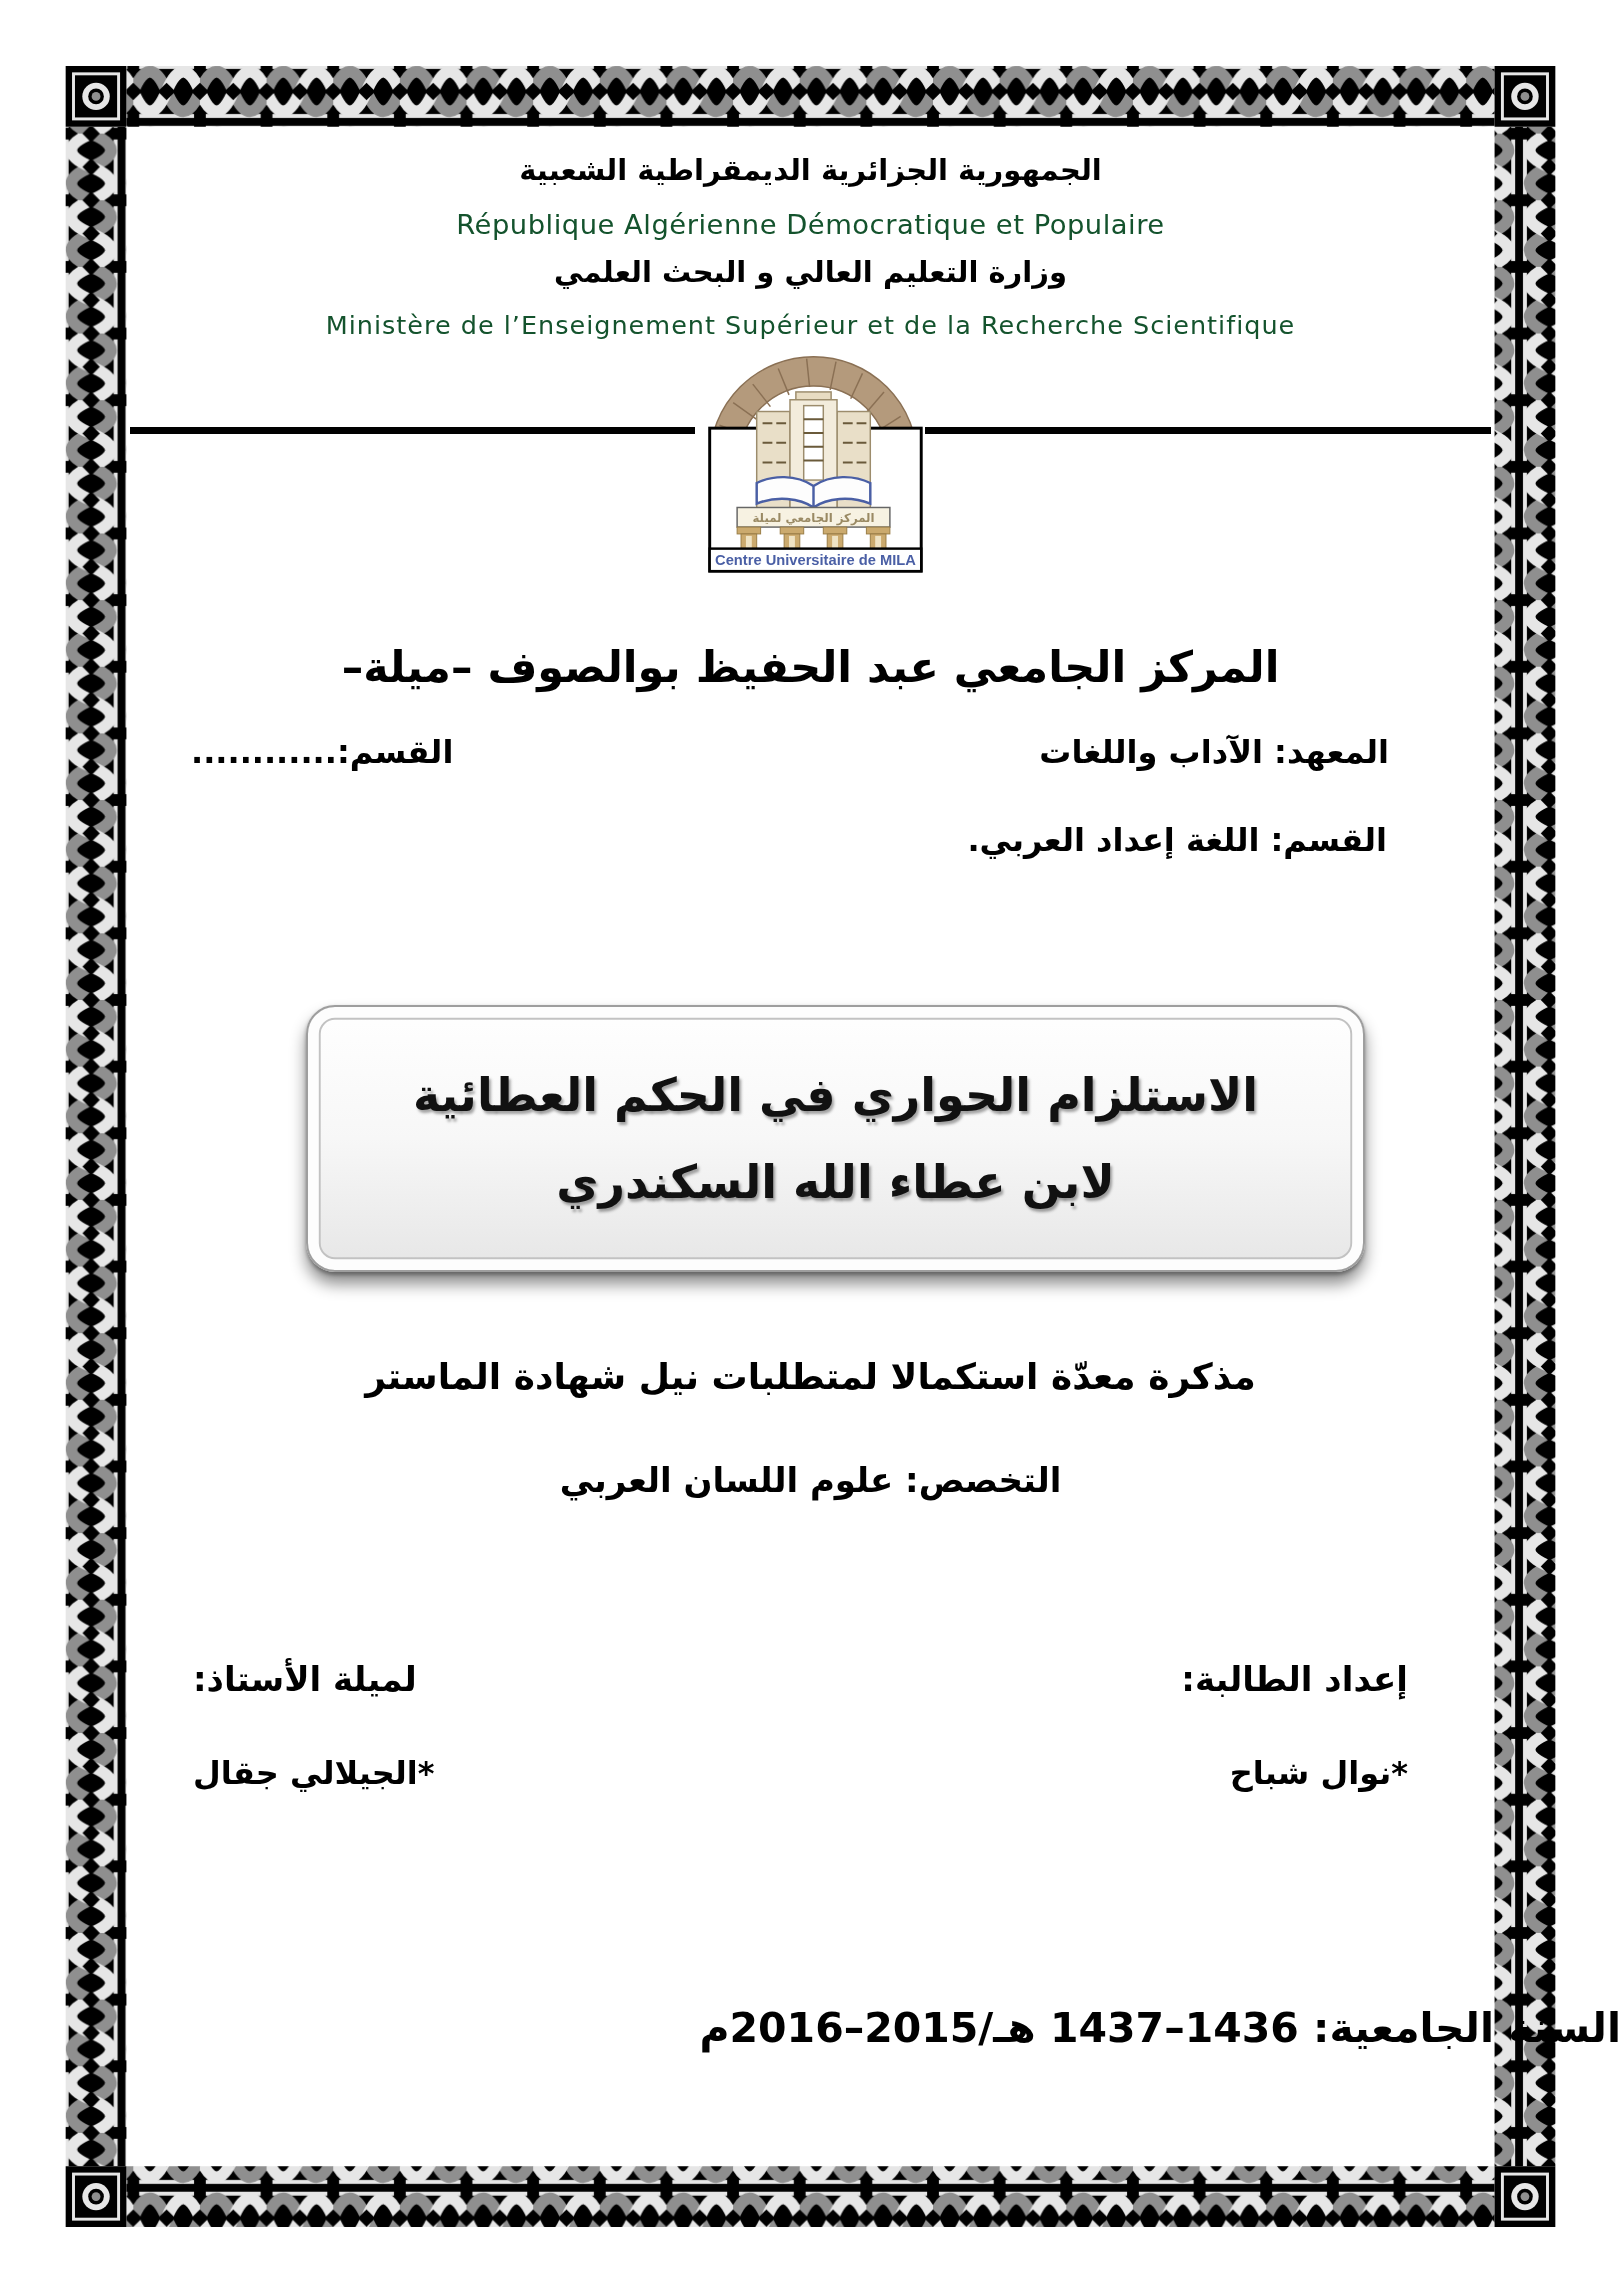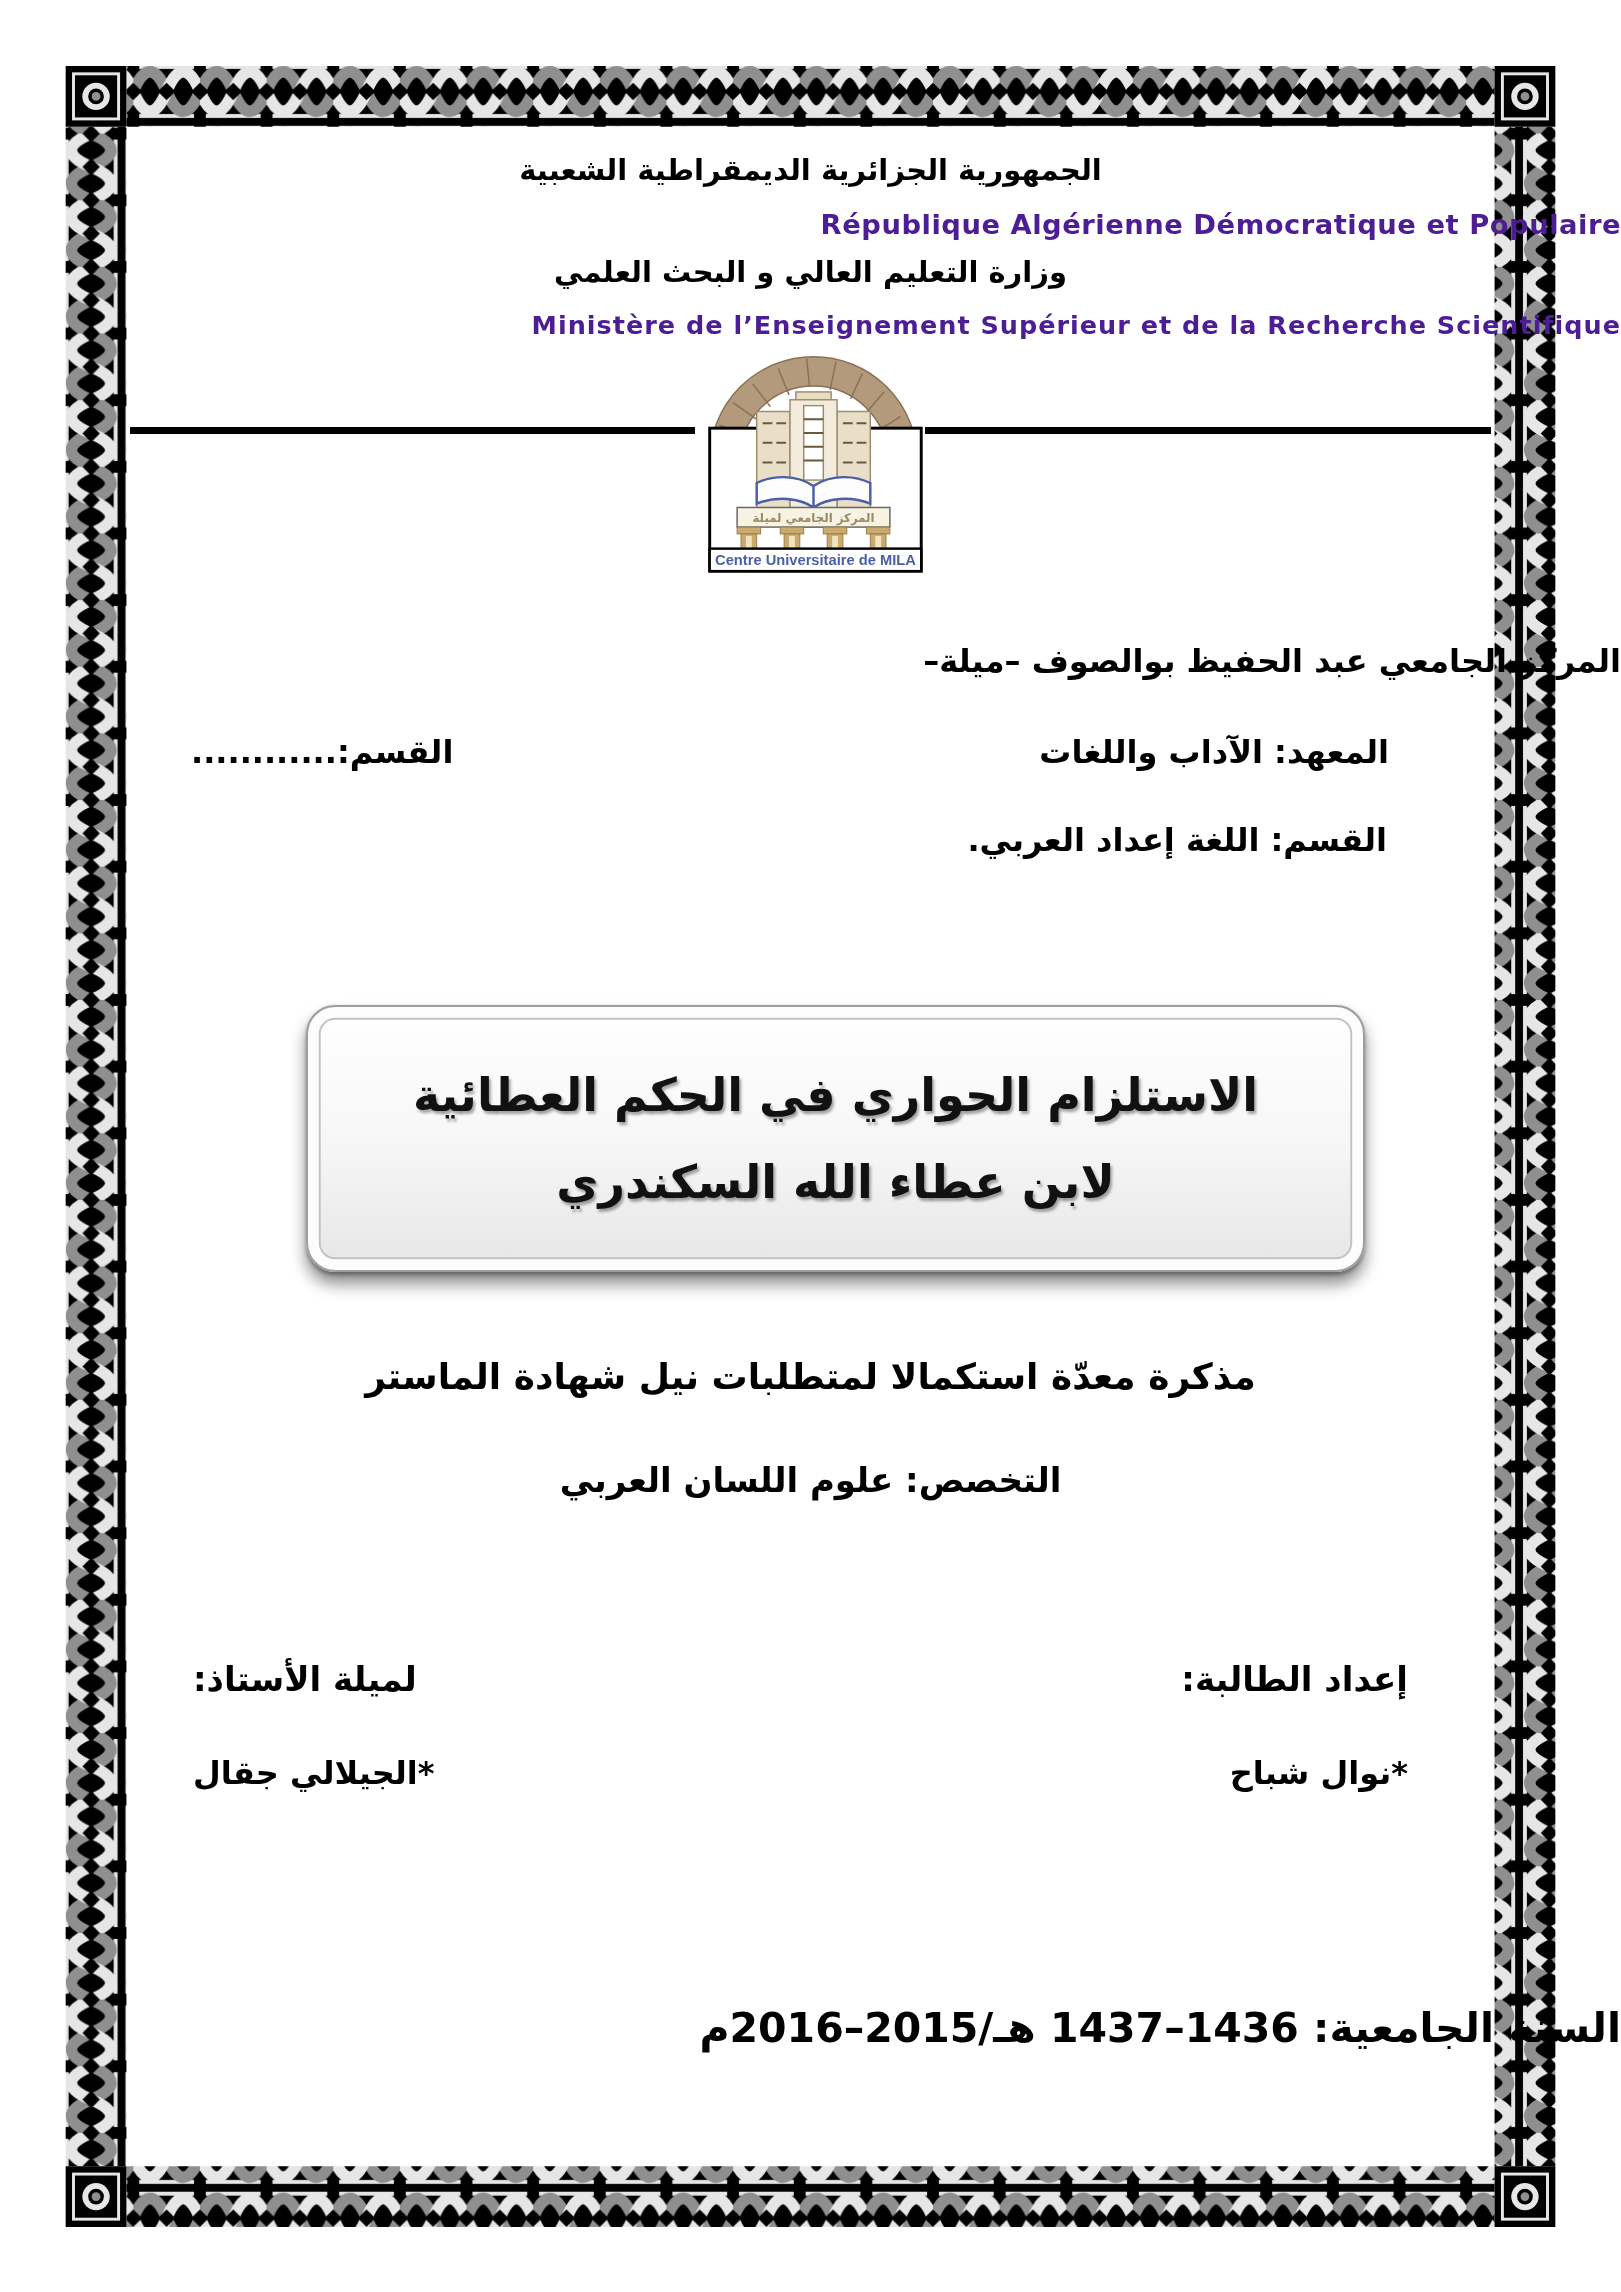--- a/index.html
+++ b/index.html
@@ -7,21 +7,21 @@
     position:relative;
     width:1621px;height:2293px;
     margin:0 auto;
     background:#ffffff;
     font-family:"DejaVu Sans", sans-serif;
     overflow:hidden;
   }
   .abs{position:absolute;}
   .centered{left:0;width:100%;text-align:center;}
   .ar{direction:rtl;unicode-bidi:plaintext;font-weight:bold;color:#000;}
-  .fr{font-weight:bold;color:#4c1d95;letter-spacing:0.5px;text-align:right;}
+  .fr{font-weight:normal;color:#14532d;letter-spacing:0.5px;}
   .hline{background:#000;height:6.9px;}
   
   .deco{font-weight:bold;}
   .title-box{
     left:306px;top:1005px;width:1055px;height:263px;
     border-radius:29px;
     border:2px solid #9e9e9e;
     background:linear-gradient(180deg,#ffffff 0%,#f7f7f7 50%,#e6e6e6 100%);
     box-shadow:0 11.8px 15.7px rgba(0,0,0,.45), 0 2.9px 3.9px rgba(0,0,0,.3),
                inset 0 0 0 10.8px #fdfdfd, inset 0 0 0 12.7px #c2c2c2;
@@ -139,21 +139,21 @@
       <rect x="53" y="199" width="6" height="13" fill="#efe3c4" stroke="none"></rect>
       <rect x="97" y="199" width="6" height="13" fill="#efe3c4" stroke="none"></rect>
       <rect x="141" y="199" width="6" height="13" fill="#efe3c4" stroke="none"></rect>
       <rect x="185" y="199" width="6" height="13" fill="#efe3c4" stroke="none"></rect>
     </g>
 
     <rect x="16" y="212" width="216" height="23" fill="#ffffff" stroke="#000" stroke-width="2.5"></rect>
     <text x="124" y="229" text-anchor="middle" font-size="15" font-weight="bold" fill="#4a5fa5" font-family="Liberation Sans, sans-serif">Centre Universitaire de MILA</text>
   </svg>
 
-  <div class="abs centered ar deco" style="top:642px;font-size:32px;text-align:right;">المركز الجامعي عبد الحفيظ بوالصوف –ميلة–</div>
+  <div class="abs centered ar deco" style="top:642px;font-size:43px;">المركز الجامعي عبد الحفيظ بوالصوف –ميلة–</div>
 
   <div class="abs ar" style="top:733px;right:232px;font-size:32px;">المعهد: الآداب واللغات</div>
   <div class="abs ar" style="top:733px;left:191px;font-size:32px;">القسم:............</div>
   <div class="abs ar" style="top:821px;right:234px;font-size:32px;">القسم: اللغة إعداد العربي.</div>
 
   <div class="abs title-box">
     <div class="tl">الاستلزام الحواري في الحكم العطائية</div>
     <div class="tl">لابن عطاء الله السكندري</div>
   </div>
 

